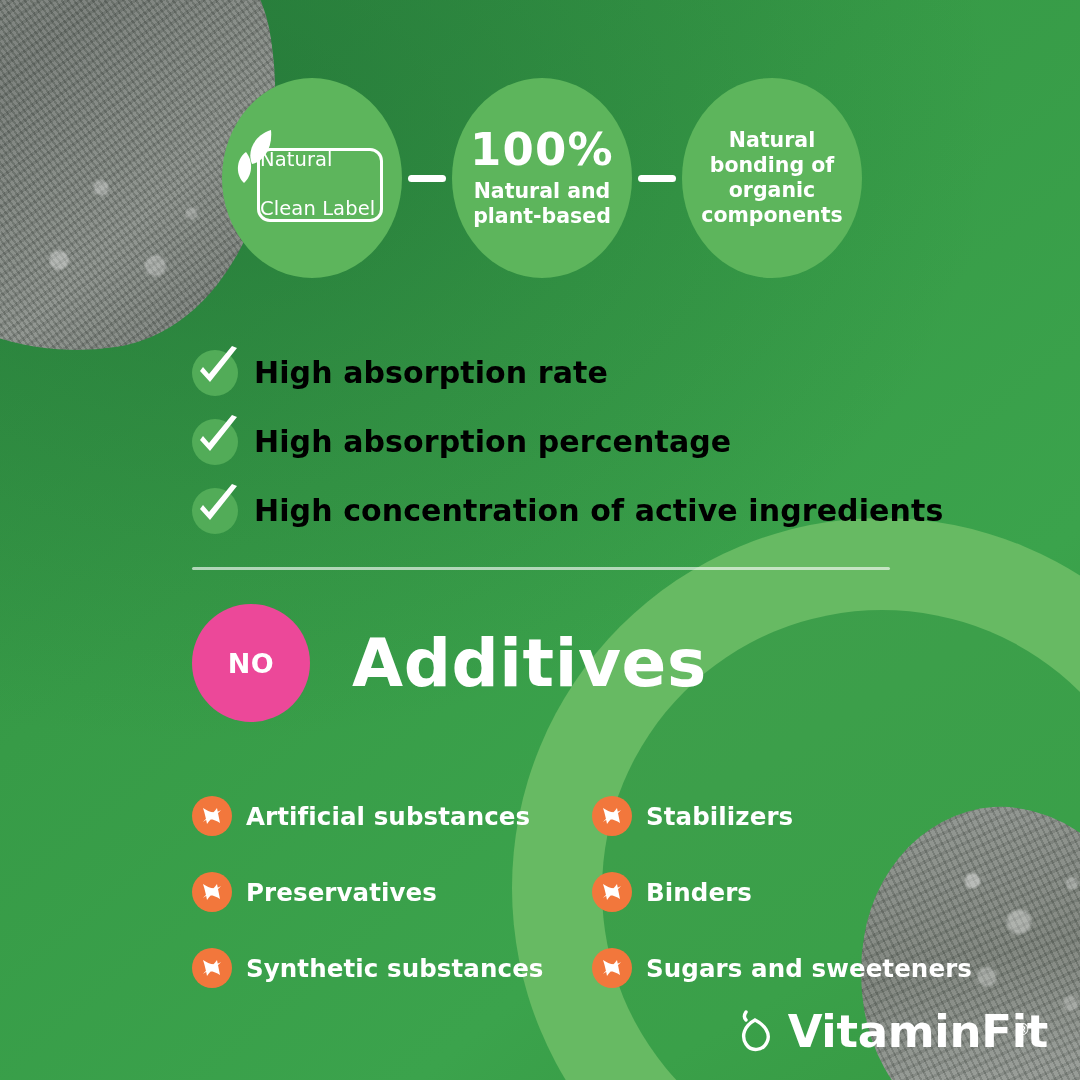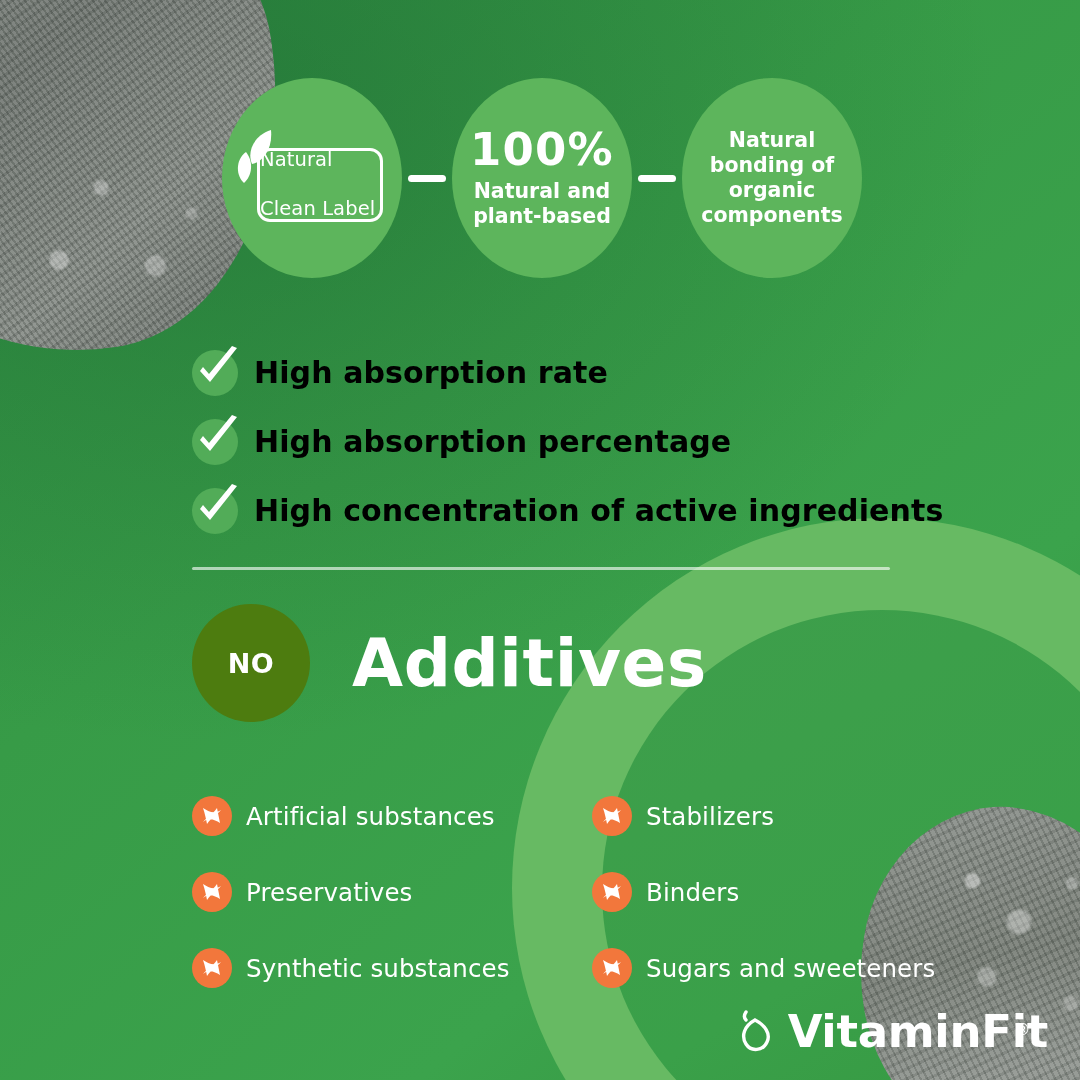--- a/index.html
+++ b/index.html
@@ -229,21 +229,21 @@
     position: absolute;
     left: 192px;
     top: 604px;
     display: flex;
     align-items: center;
   }
   .no-badge {
     width: 118px;
     height: 118px;
     border-radius: 50%;
-    background: #4d7c0f;
+    background: #ec4899;
     color: #ffffff;
     display: flex;
     align-items: center;
     justify-content: center;
     font-size: 27px;
     font-weight: 700;
     letter-spacing: .5px;
     flex: 0 0 auto;
   }
   .no-title {
@@ -280,21 +280,21 @@
   }
   .x-circle svg {
     position: absolute;
     left: 7px;
     top: 7px;
     width: 26px;
     height: 26px;
   }
   .excl-label {
     font-size: 24.5px;
-    font-weight: 400;
+    font-weight: 700;
     color: #ffffff;
     letter-spacing: .1px;
     white-space: nowrap;
   }
 
   
   .logo {
     position: absolute;
     right: 32px;
     bottom: 26px;

